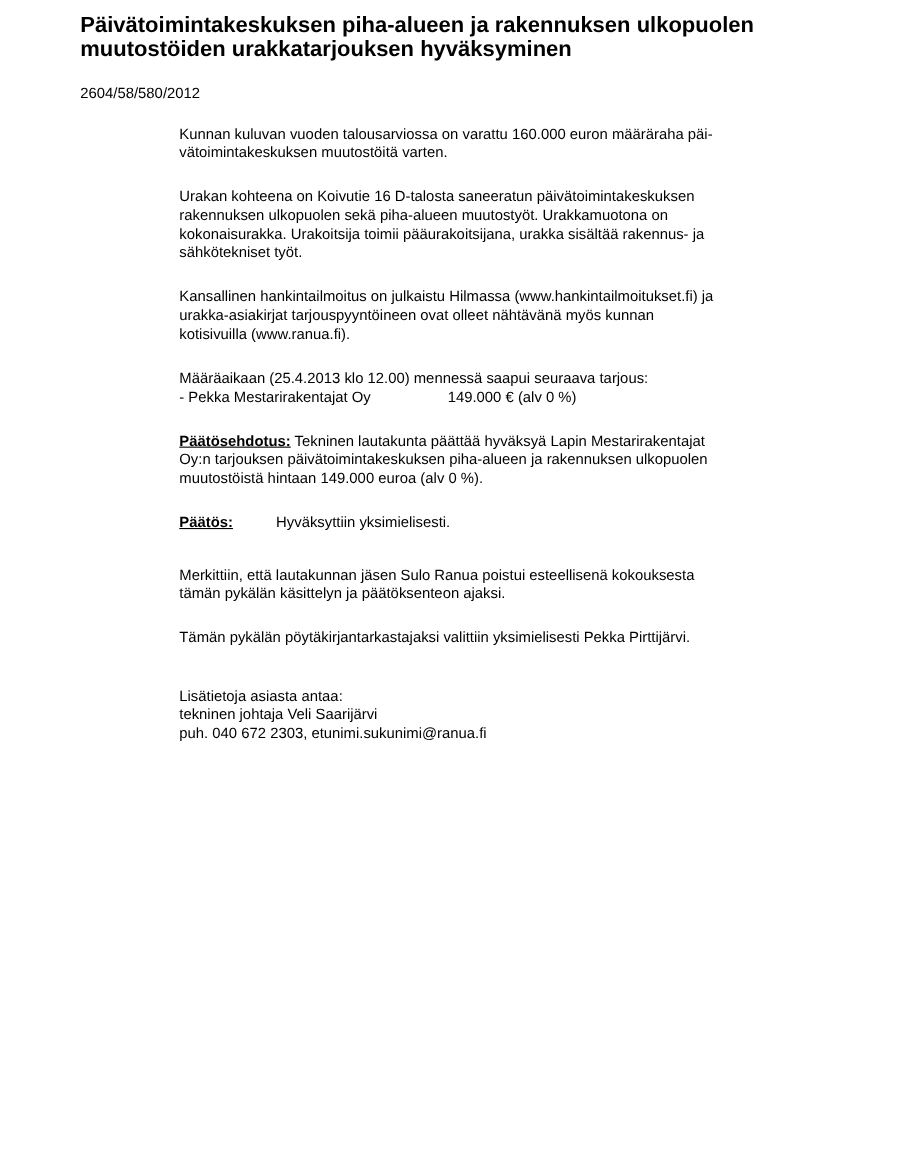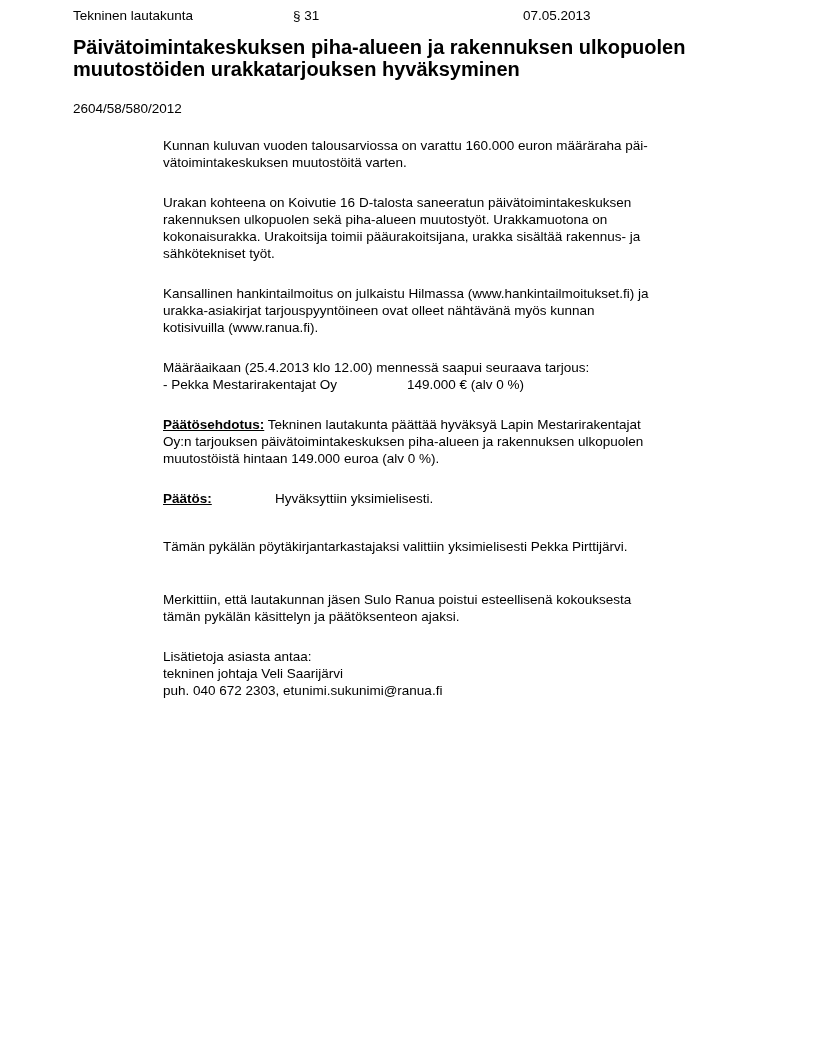--- a/index.html
+++ b/index.html
@@ -57,38 +57,33 @@
   .p-decision  { margin-bottom: 31px; }
   .p-inspector { margin-bottom: 36px; }
   .p-contact   { margin-bottom: 0; }
 
   .label {
     font-weight: bold;
     text-decoration: underline;
   }
   .dlabel {
     display: inline-block;
-    width: 112px;
+    width: 88px;
   }
   .offer-deadline { display: block; }
   .offer-bidder {
     display: inline-block;
     width: 244px;
   }
 </style>
 </head>
 <body>
 
 <div class="page">
 
-  <div class="doc-header">
-    <span class="h-committee">Tekninen lautakunta</span>
-    <span class="h-section">§ 31</span>
-    <span class="h-date">07.05.2013</span>
-  </div>
 
   <div class="doc-title">Päivätoimintakeskuksen piha-alueen ja rakennuksen ulkopuolen
 muutostöiden urakkatarjouksen hyväksyminen</div>
 
   <div class="case-number">2604/58/580/2012</div>
 
 
   <div class="body">
 
     <p class="para">Kunnan kuluvan vuoden talousarviossa on varattu 160.000 euron määräraha päi-
@@ -104,24 +99,24 @@
 kotisivuilla (www.ranua.fi).</p>
 
     <p class="para"><span class="offer-deadline">Määräaikaan (25.4.2013 klo 12.00) mennessä saapui seuraava tarjous:</span><span class="offer-bidder">- Pekka Mestarirakentajat Oy</span><span class="offer-amount">149.000 € (alv 0 %)</span></p>
 
     <p class="para p-proposal"><span class="label">Päätösehdotus:</span><span> Tekninen lautakunta päättää hyväksyä Lapin Mestarirakentajat
 Oy:n tarjouksen päivätoimintakeskuksen piha-alueen ja rakennuksen ulkopuolen
 muutostöistä hintaan 149.000 euroa (alv 0 %).</span></p>
 
     <p class="para p-decision"><span class="label dlabel">Päätös:</span><span>Hyväksyttiin yksimielisesti.</span></p>
 
-    <p class="para p-inspector">Tämän pykälän pöytäkirjantarkastajaksi valittiin yksimielisesti Pekka Pirttijärvi.</p>
-
     <p class="para">Merkittiin, että lautakunnan jäsen Sulo Ranua poistui esteellisenä kokouksesta
 tämän pykälän käsittelyn ja päätöksenteon ajaksi.</p>
+
+    <p class="para p-inspector">Tämän pykälän pöytäkirjantarkastajaksi valittiin yksimielisesti Pekka Pirttijärvi.</p>
 
     <p class="para p-contact">Lisätietoja asiasta antaa:
 tekninen johtaja Veli Saarijärvi
 puh. 040 672 2303, etunimi.sukunimi@ranua.fi</p>
 
   </div>
 
 </div>
 
 </body></html>

